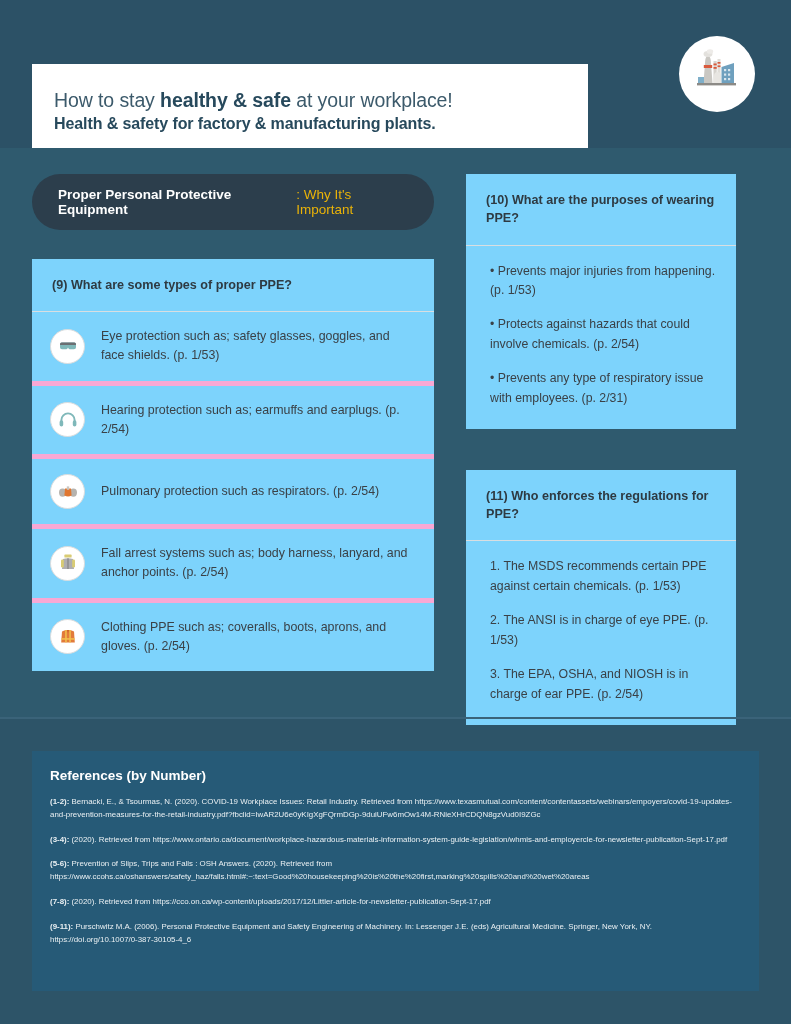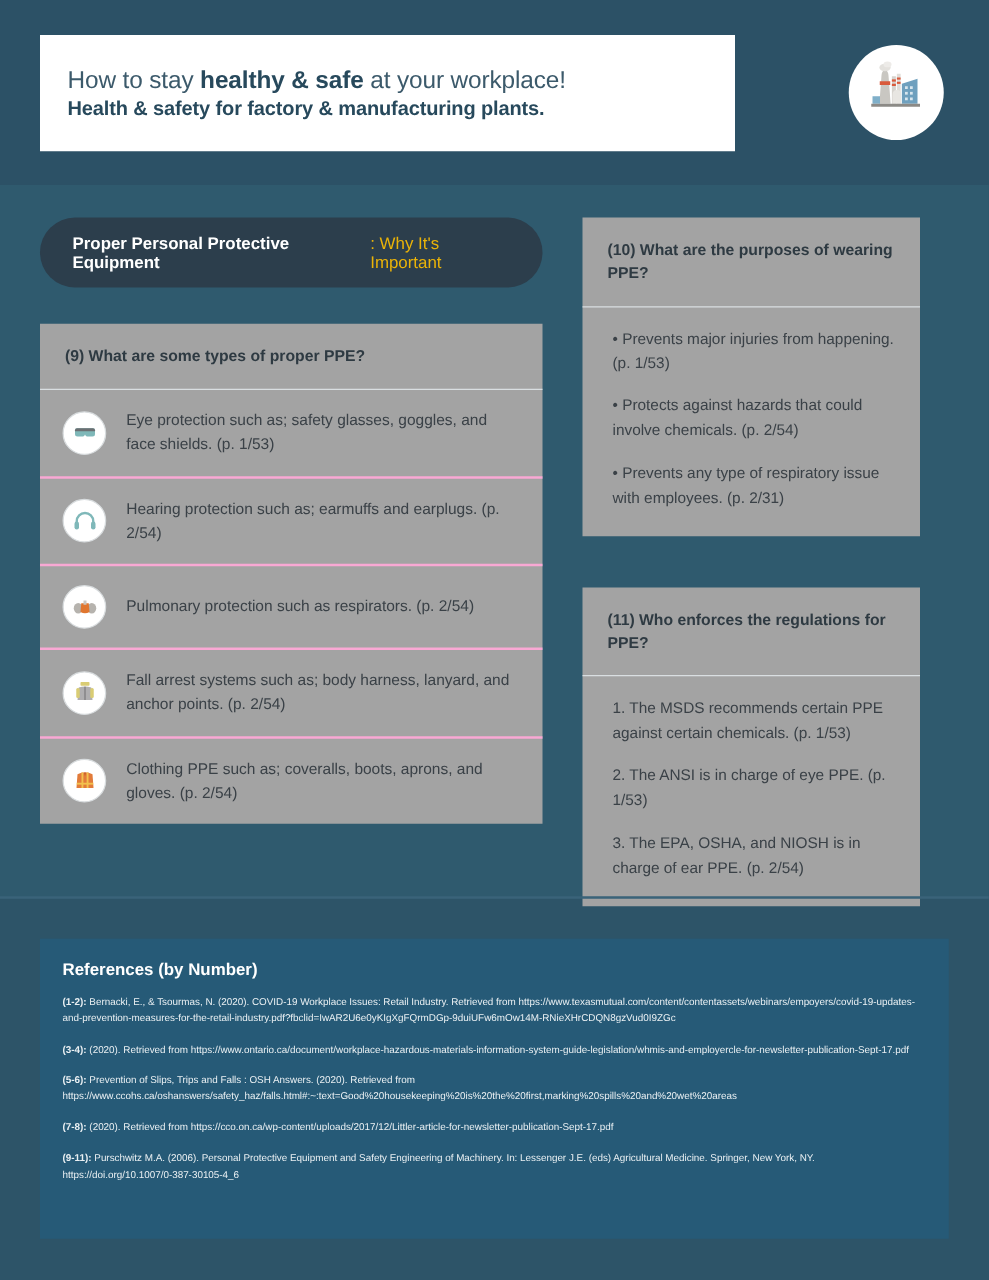--- a/index.html
+++ b/index.html
@@ -24,20 +24,21 @@
     justify-content: space-between;
   }
   .title-card {
     background: #FFFFFF;
     width: 556px;
     height: 93px;
     display: flex;
     flex-direction: column;
     justify-content: center;
     padding-left: 22px;
+    margin-top: 36px;
   }
   .title-line1 {
     font-size: 19.5px;
     font-weight: 300;
     color: #3C5A6B;
     letter-spacing: -0.1px;
     line-height: 1.35;
     white-space: nowrap;
   }
   .title-line1 b { font-weight: 700; color: #27495C; }
@@ -77,37 +78,37 @@
     display: flex;
     align-items: center;
     padding: 0 26px;
     font-size: 13.5px;
     color: #D6DDE2;
     margin-bottom: 29px;
   }
   .pill b { color: #FFFFFF; font-weight: 700; }
   .pill .sub { font-weight: 400; color: #eab308; }
 
-  .card { background: #a3a3a3; }
+  .card { background: #7dd3fc; }
 
   .card-head {
     padding: 17px 20px;
     font-size: 12.6px;
     font-weight: 700;
     color: #2E3A42;
     line-height: 1.45;
     border-bottom: 1px solid #D9DEE1;
   }
 
   .ppe-row {
     display: flex;
     align-items: center;
     gap: 16px;
     padding: 15px 22px 15px 18px;
-    border-bottom: 2px solid #f9a8d4;
+    border-bottom: 5px solid #f9a8d4;
     min-height: 67px;
   }
   .ppe-row:last-child { border-bottom: none; }
   .ppe-text {
     font-size: 12.4px;
     color: #3A4147;
     line-height: 1.55;
   }
 
   .icon-circle {

